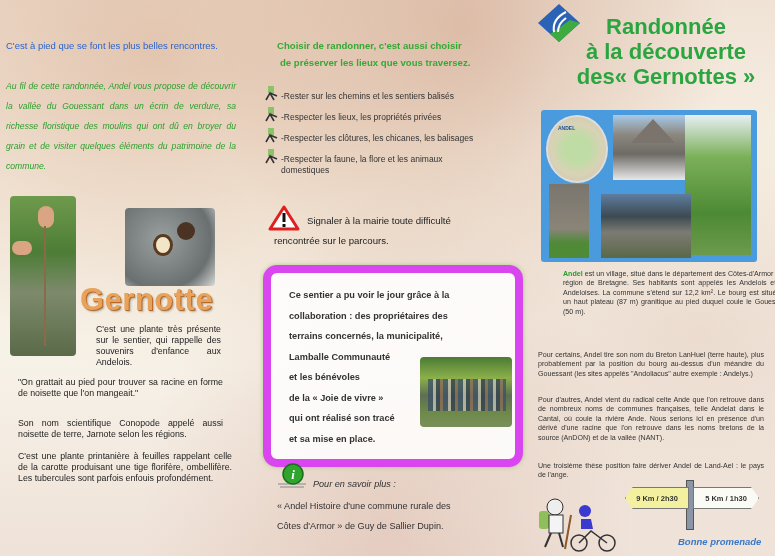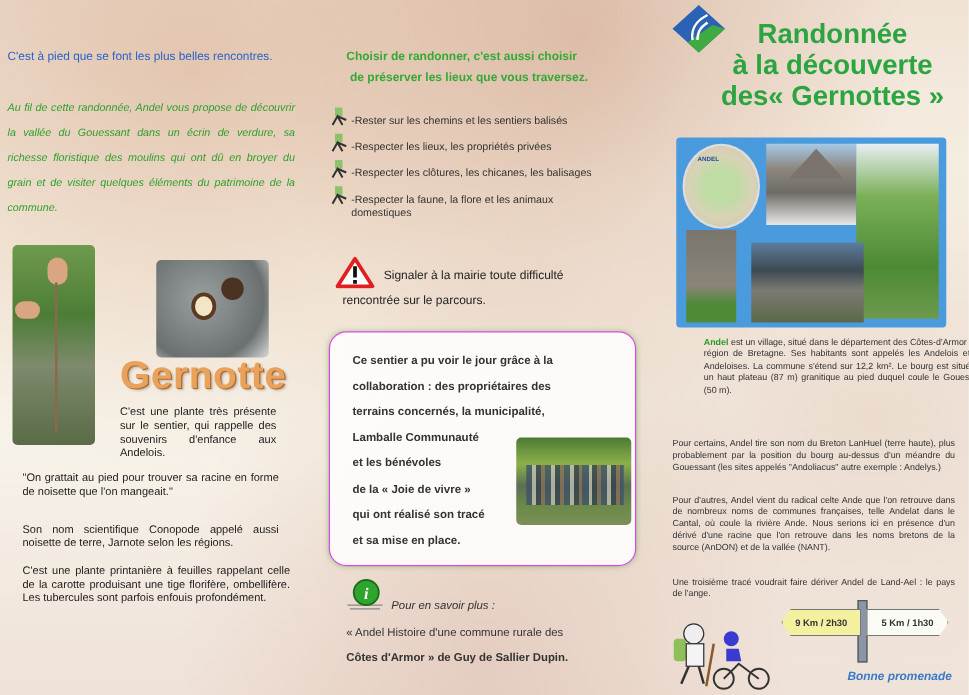--- a/index.html
+++ b/index.html
@@ -19,21 +19,21 @@
   .blue-head{color:#2a63c9;font-size:9.5px;}
   .intro{color:#2da02d;font-style:italic;font-size:8.6px;line-height:20px;text-align:justify;}
   .gernotte{font-size:31px;font-weight:bold;color:#e9a25b;letter-spacing:0.5px;
     text-shadow:1px 1px 0 #b36b2a,2px 2px 2px rgba(0,0,0,0.25);}
   .plant-text{font-size:8.8px;color:#222;line-height:11px;text-align:justify;}
   .photo{border-radius:4px;overflow:hidden;}
   .mid-head{color:#35a935;font-weight:bold;font-size:9.6px;line-height:17px;}
   .rule{display:flex;align-items:flex-start;font-size:8.5px;color:#333;margin-bottom:5px;}
   .rule .ic{width:14px;height:16px;margin-right:2px;flex:none;}
   .signal{font-size:9.6px;color:#222;line-height:19px;}
-  .collab{border:1px solid #d946ef;border-radius:14px;background:rgba(255,255,255,0.85);
+  .collab{border:8px solid #d946ef;border-radius:14px;background:rgba(255,255,255,0.85);
     box-shadow:0 0 4px rgba(120,190,80,0.6);}
   .collab-text{font-size:9.2px;color:#333;font-weight:bold;line-height:20.5px;}
   .info-text{font-size:9.1px;color:#333;line-height:20px;}
   .title-r{color:#2aa540;font-weight:bold;font-size:22px;line-height:25px;text-align:center;}
   .desc{font-size:7.1px;color:#333;line-height:9.4px;text-align:justify;}
   .desc .green{color:#2a9a2a;font-weight:bold;}
   .sign{font-size:7.5px;font-weight:bold;color:#333;display:flex;align-items:center;justify-content:center;}
 </style>
 </head>
 <body>
@@ -46,21 +46,21 @@
     <div class="abs" style="left:28px;top:10px;width:16px;height:22px;border-radius:8px;background:#d9a582;"></div>
     <div class="abs" style="left:34px;top:30px;width:2px;height:120px;background:#8a6a48;"></div>
     <div class="abs" style="left:2px;top:45px;width:20px;height:14px;border-radius:7px;background:#d9a582;"></div>
   </div>
 
   <div class="abs photo" style="left:125px;top:208px;width:90px;height:78px;background:radial-gradient(circle at 40% 40%,#9aa0a0,#6a7070 70%,#d9d9d9);">
     <div class="abs" style="left:28px;top:26px;width:14px;height:16px;border-radius:50%;background:#f2e6c6;border:3px solid #5a3b22;"></div>
     <div class="abs" style="left:52px;top:14px;width:18px;height:18px;border-radius:50%;background:#4a3322;"></div>
   </div>
 
-  <div class="abs gernotte" style="left:96px;top:282px;">Gernotte</div>
+  <div class="abs gernotte" style="left:80px;top:282px;">Gernotte</div>
 
   <div class="abs plant-text" style="left:96px;top:324px;width:125px;">C'est une plante très présente sur le sentier, qui rappelle des souvenirs d'enfance aux Andelois.</div>
   <div class="abs plant-text" style="left:18px;top:377px;width:205px;">"On grattait au pied pour trouver sa racine en forme de noisette que l'on mangeait."</div>
   <div class="abs plant-text" style="left:18px;top:418px;width:205px;">Son nom scientifique Conopode appelé aussi noisette de terre, Jarnote selon les régions.</div>
   <div class="abs plant-text" style="left:18px;top:451px;width:214px;">C'est une plante printanière à feuilles rappelant celle de la carotte produisant une tige florifère, ombellifère. Les tubercules sont parfois enfouis profondément.</div>
 </div>
 
 <div class="panel" id="mid">
   <div class="abs mid-head" style="left:17px;top:37px;">Choisir de randonner, c'est aussi choisir</div>
   <div class="abs mid-head" style="left:20px;top:54px;">de préserver les lieux que vous traversez.</div>
@@ -120,21 +120,21 @@
     </div>
   </div>
 
   <svg class="abs" style="left:16px;top:462px;" width="34" height="28" viewBox="0 0 34 28">
     <path d="M2 22 L30 22 M4 25 L28 25" stroke="#888" stroke-width="1"></path>
     <circle cx="17" cy="12" r="10" fill="#2fa52f" stroke="#1a6d1a" stroke-width="1.5"></circle>
     <text x="17" y="17" font-size="13" font-weight="bold" font-style="italic" fill="#fff" text-anchor="middle" font-family="Liberation Serif, serif">i</text>
   </svg>
   <div class="abs info-text" style="left:53px;top:474px;font-style:italic;">Pour en savoir plus :</div>
   <div class="abs info-text" style="left:17px;top:496px;">« Andel Histoire d'une commune rurale des</div>
-  <div class="abs info-text" style="left:17px;top:516px;font-weight:bold;">Côtes d'Armor » de Guy de Sallier Dupin.</div>
+  <div class="abs info-text" style="left:17px;top:516px;">Côtes d'Armor » de Guy de Sallier Dupin.</div>
 </div>
 
 <div class="panel" id="right">
   <svg class="abs" style="left:6px;top:2px;" width="46" height="42" viewBox="0 0 46 42">
     <path d="M23 2 L44 21 L23 40 L2 21 Z" fill="#2a62b5"></path>
     <path d="M23 40 L44 21 L34 18 L14 32 Z" fill="#3faa3f"></path>
     <path d="M18 30 C16 18, 26 12, 30 10 M22 30 C22 20, 28 18, 30 16" stroke="#fff" stroke-width="2" fill="none"></path>
   </svg>
   <div class="abs title-r" style="left:36px;top:14px;width:200px;">
     <div>Randonnée</div>
@@ -150,21 +150,21 @@
       <div class="abs" style="left:18px;top:4px;width:0;height:0;border-left:22px solid transparent;border-right:22px solid transparent;border-bottom:24px solid #7a746c;"></div>
     </div>
     <div class="abs" style="left:144px;top:5px;width:66px;height:140px;background:linear-gradient(180deg,#e8eef4 0%,#7bb058 30%,#4d8a34 70%,#6c9a4c 100%);"></div>
     <div class="abs" style="left:8px;top:74px;width:40px;height:74px;background:linear-gradient(180deg,#7a766e 0%,#8a8478 60%,#4f8a36 80%);"></div>
     <div class="abs" style="left:60px;top:84px;width:90px;height:64px;background:linear-gradient(180deg,#5e7d9e 0%,#3d4a52 35%,#7c7b73 60%,#5a6848 100%);"></div>
   </div>
 
   <div class="abs desc" style="left:8px;top:270px;width:226px;margin-left:25px;"><span class="green">Andel</span><span> est un village, situé dans le département des Côtes-d'Armor et la région de Bretagne. Ses habitants sont appelés les Andelois et les Andeloises. La commune s'étend sur 12,2 km². Le bourg est situé sur un haut plateau (87 m) granitique au pied duquel coule le Gouessant (50 m).</span></div>
   <div class="abs desc" style="left:8px;top:351px;width:226px;">Pour certains, Andel tire son nom du Breton LanHuel (terre haute), plus probablement par la position du bourg au-dessus d'un méandre du Gouessant (les sites appelés "Andoliacus" autre exemple : Andelys.)</div>
   <div class="abs desc" style="left:8px;top:396px;width:226px;">Pour d'autres, Andel vient du radical celte Ande que l'on retrouve dans de nombreux noms de communes françaises, telle Andelat dans le Cantal, où coule la rivière Ande. Nous serions ici en présence d'un dérivé d'une racine que l'on retrouve dans les noms bretons de la source (AnDON) et de la vallée (NANT).</div>
-  <div class="abs desc" style="left:8px;top:462px;width:226px;">Une troisième tracé voudrait faire dériver Andel de Land-Ael : le pays de l'ange.</div>
+  <div class="abs desc" style="left:8px;top:462px;width:226px;">Une troisième thèse position faire dériver Andel de Land-Ael : le pays de l'ange.</div>
 
   <svg class="abs" style="left:5px;top:495px;" width="95" height="58" viewBox="0 0 95 58">
     <rect x="4" y="16" width="10" height="18" rx="3" fill="#8fbf5a"></rect>
     <circle cx="20" cy="12" r="8" fill="#eee" stroke="#333"></circle>
     <rect x="14" y="20" width="14" height="18" fill="#f4f4f4" stroke="#333"></rect>
     <path d="M16 38 L10 52 M24 38 L28 52" stroke="#333" stroke-width="2"></path>
     <path d="M36 20 L30 54" stroke="#8a5a2a" stroke-width="2"></path>
     <circle cx="50" cy="16" r="6" fill="#3a3ad0"></circle>
     <path d="M46 24 L56 24 L58 34 L46 34 Z" fill="#3a3ad0"></path>
     <circle cx="44" cy="48" r="8" fill="none" stroke="#333" stroke-width="1.5"></circle>

